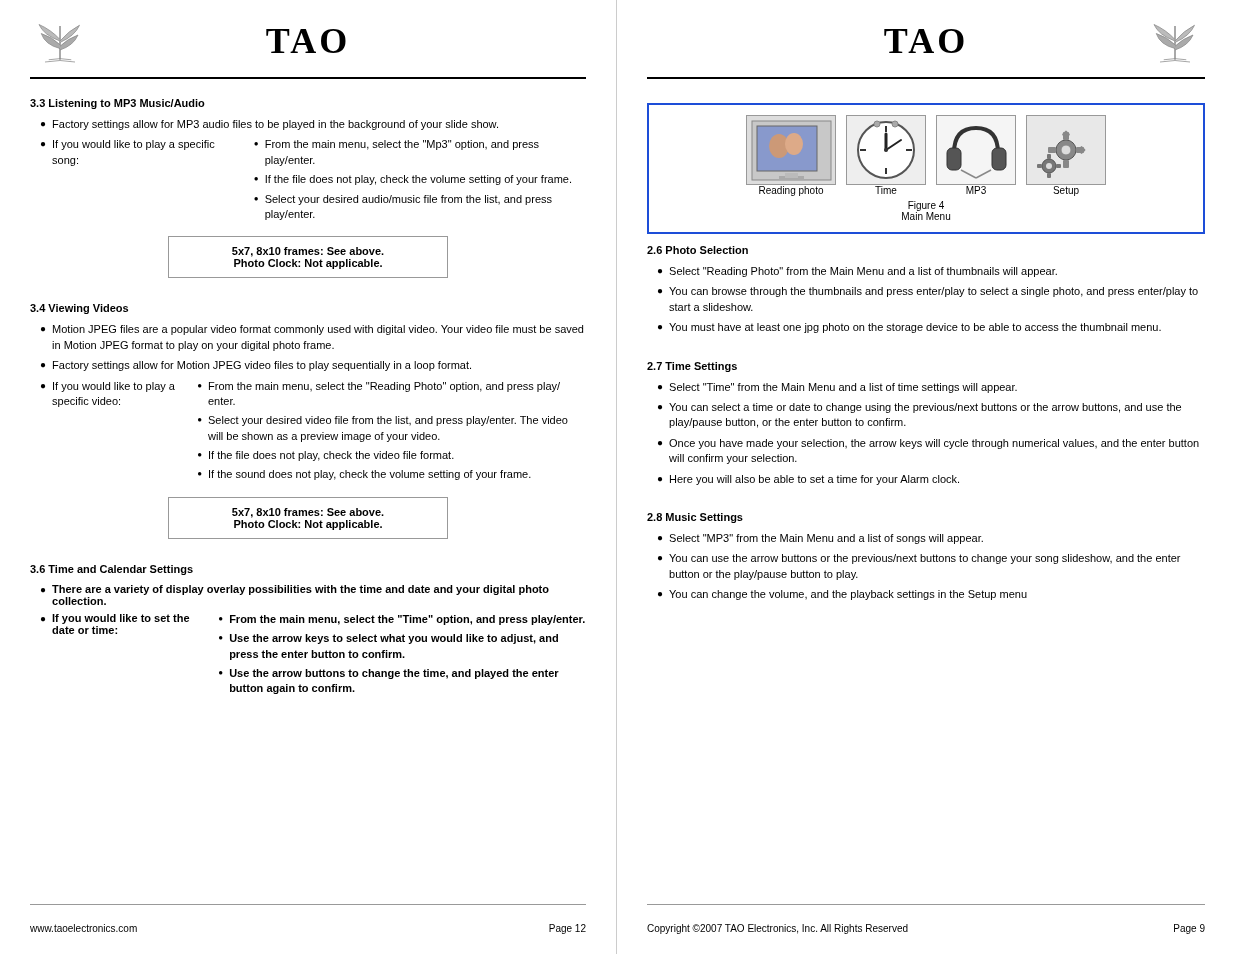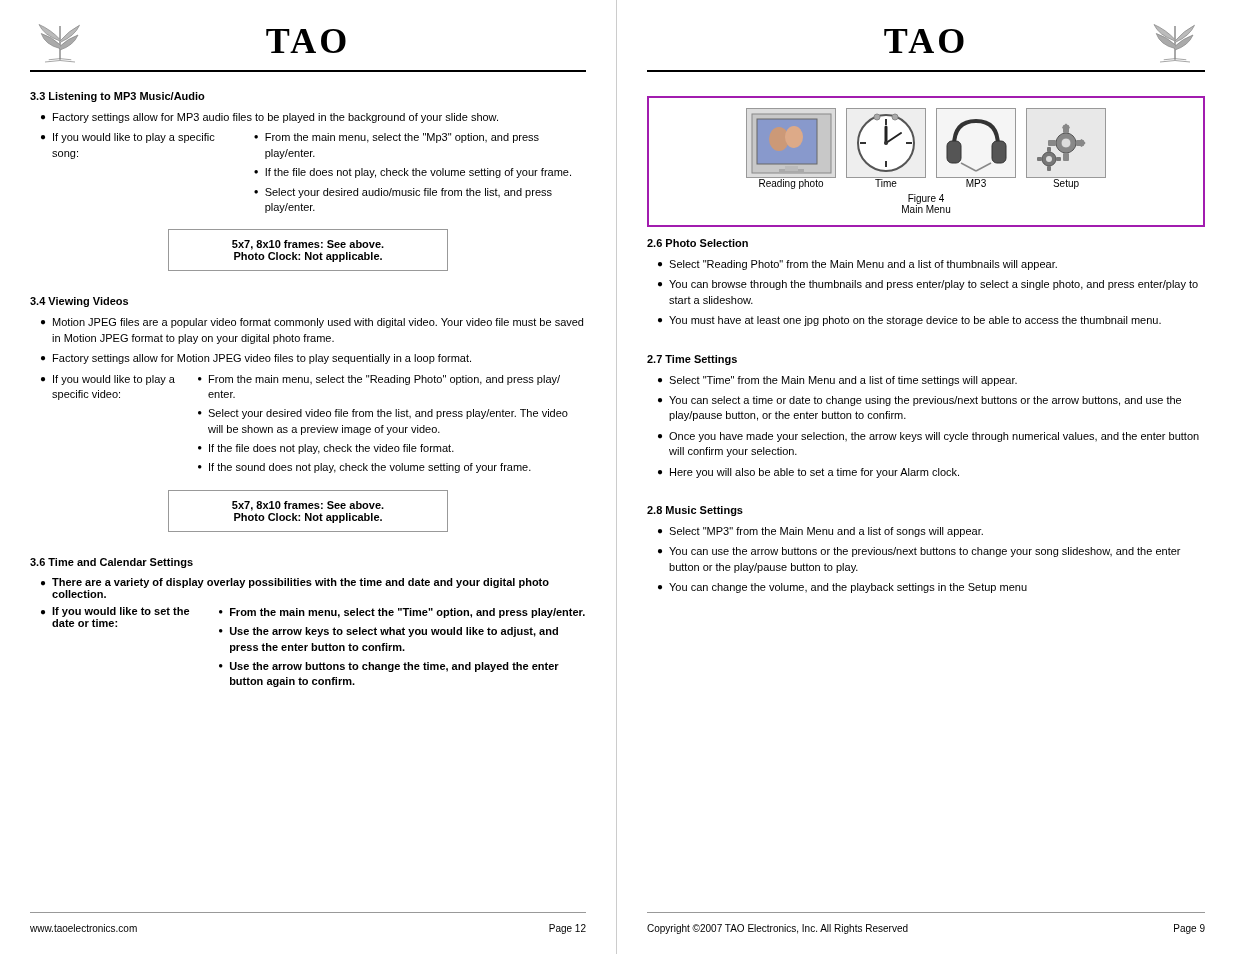--- a/index.html
+++ b/index.html
@@ -34,21 +34,21 @@
       display: flex;
       flex-direction: column;
     }
 
     
     .page-header {
       display: flex;
       align-items: center;
       justify-content: center;
       border-bottom: 2px solid #000;
-      padding-bottom: 8px;
+      padding-bottom: 15px;
       margin-bottom: 14px;
       position: relative;
     }
 
     .logo-left {
       position: absolute;
       left: 0;
       display: flex;
       align-items: center;
     }
@@ -131,29 +131,29 @@
     }
 
     .info-box .bold-text {
       font-weight: bold;
     }
 
     
     .page-footer {
       border-top: 1px solid #999;
       margin-top: auto;
-      padding-top: 10px;
+      padding-top: 18px;
       display: flex;
       justify-content: space-between;
       font-size: 10px;
     }
 
     
     .figure-area {
-      border: 2px solid #a21caf;
+      border: 2px solid #1d4ed8;
       margin: 10px 0 6px 0;
       padding: 10px;
       display: flex;
       flex-direction: column;
       align-items: center;
     }
 
     .figure-icons {
       display: flex;
       gap: 10px;

